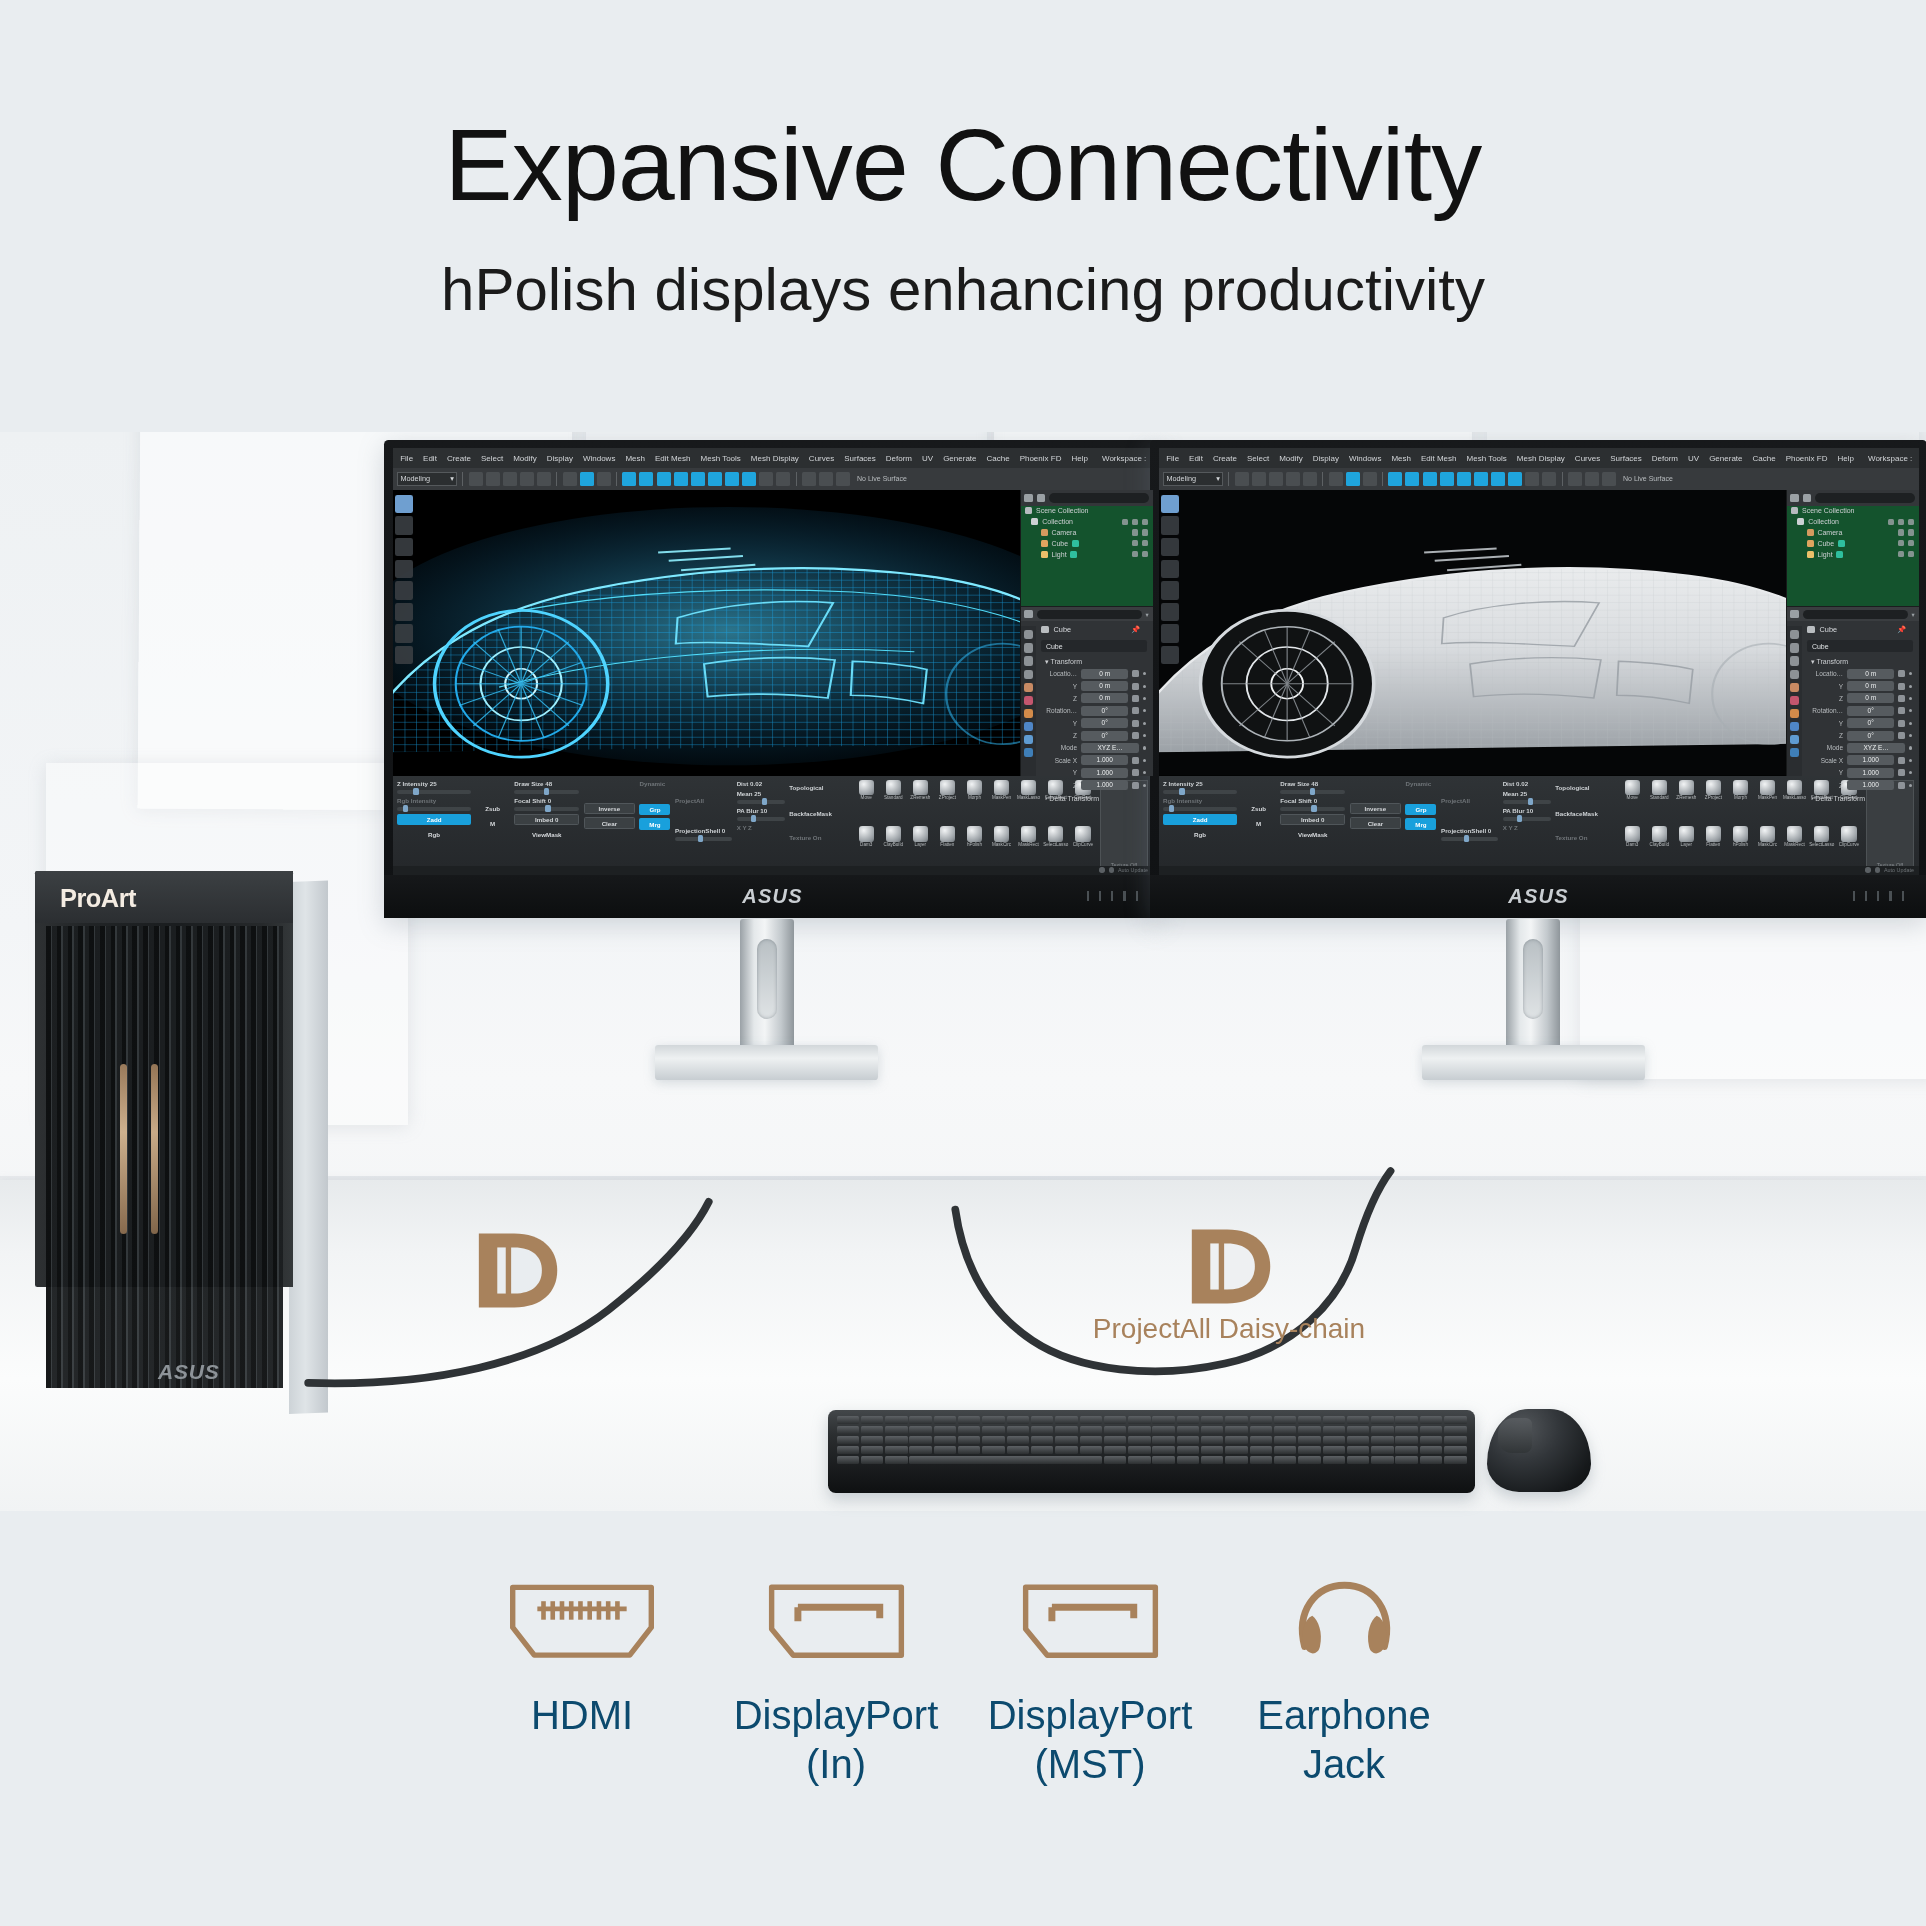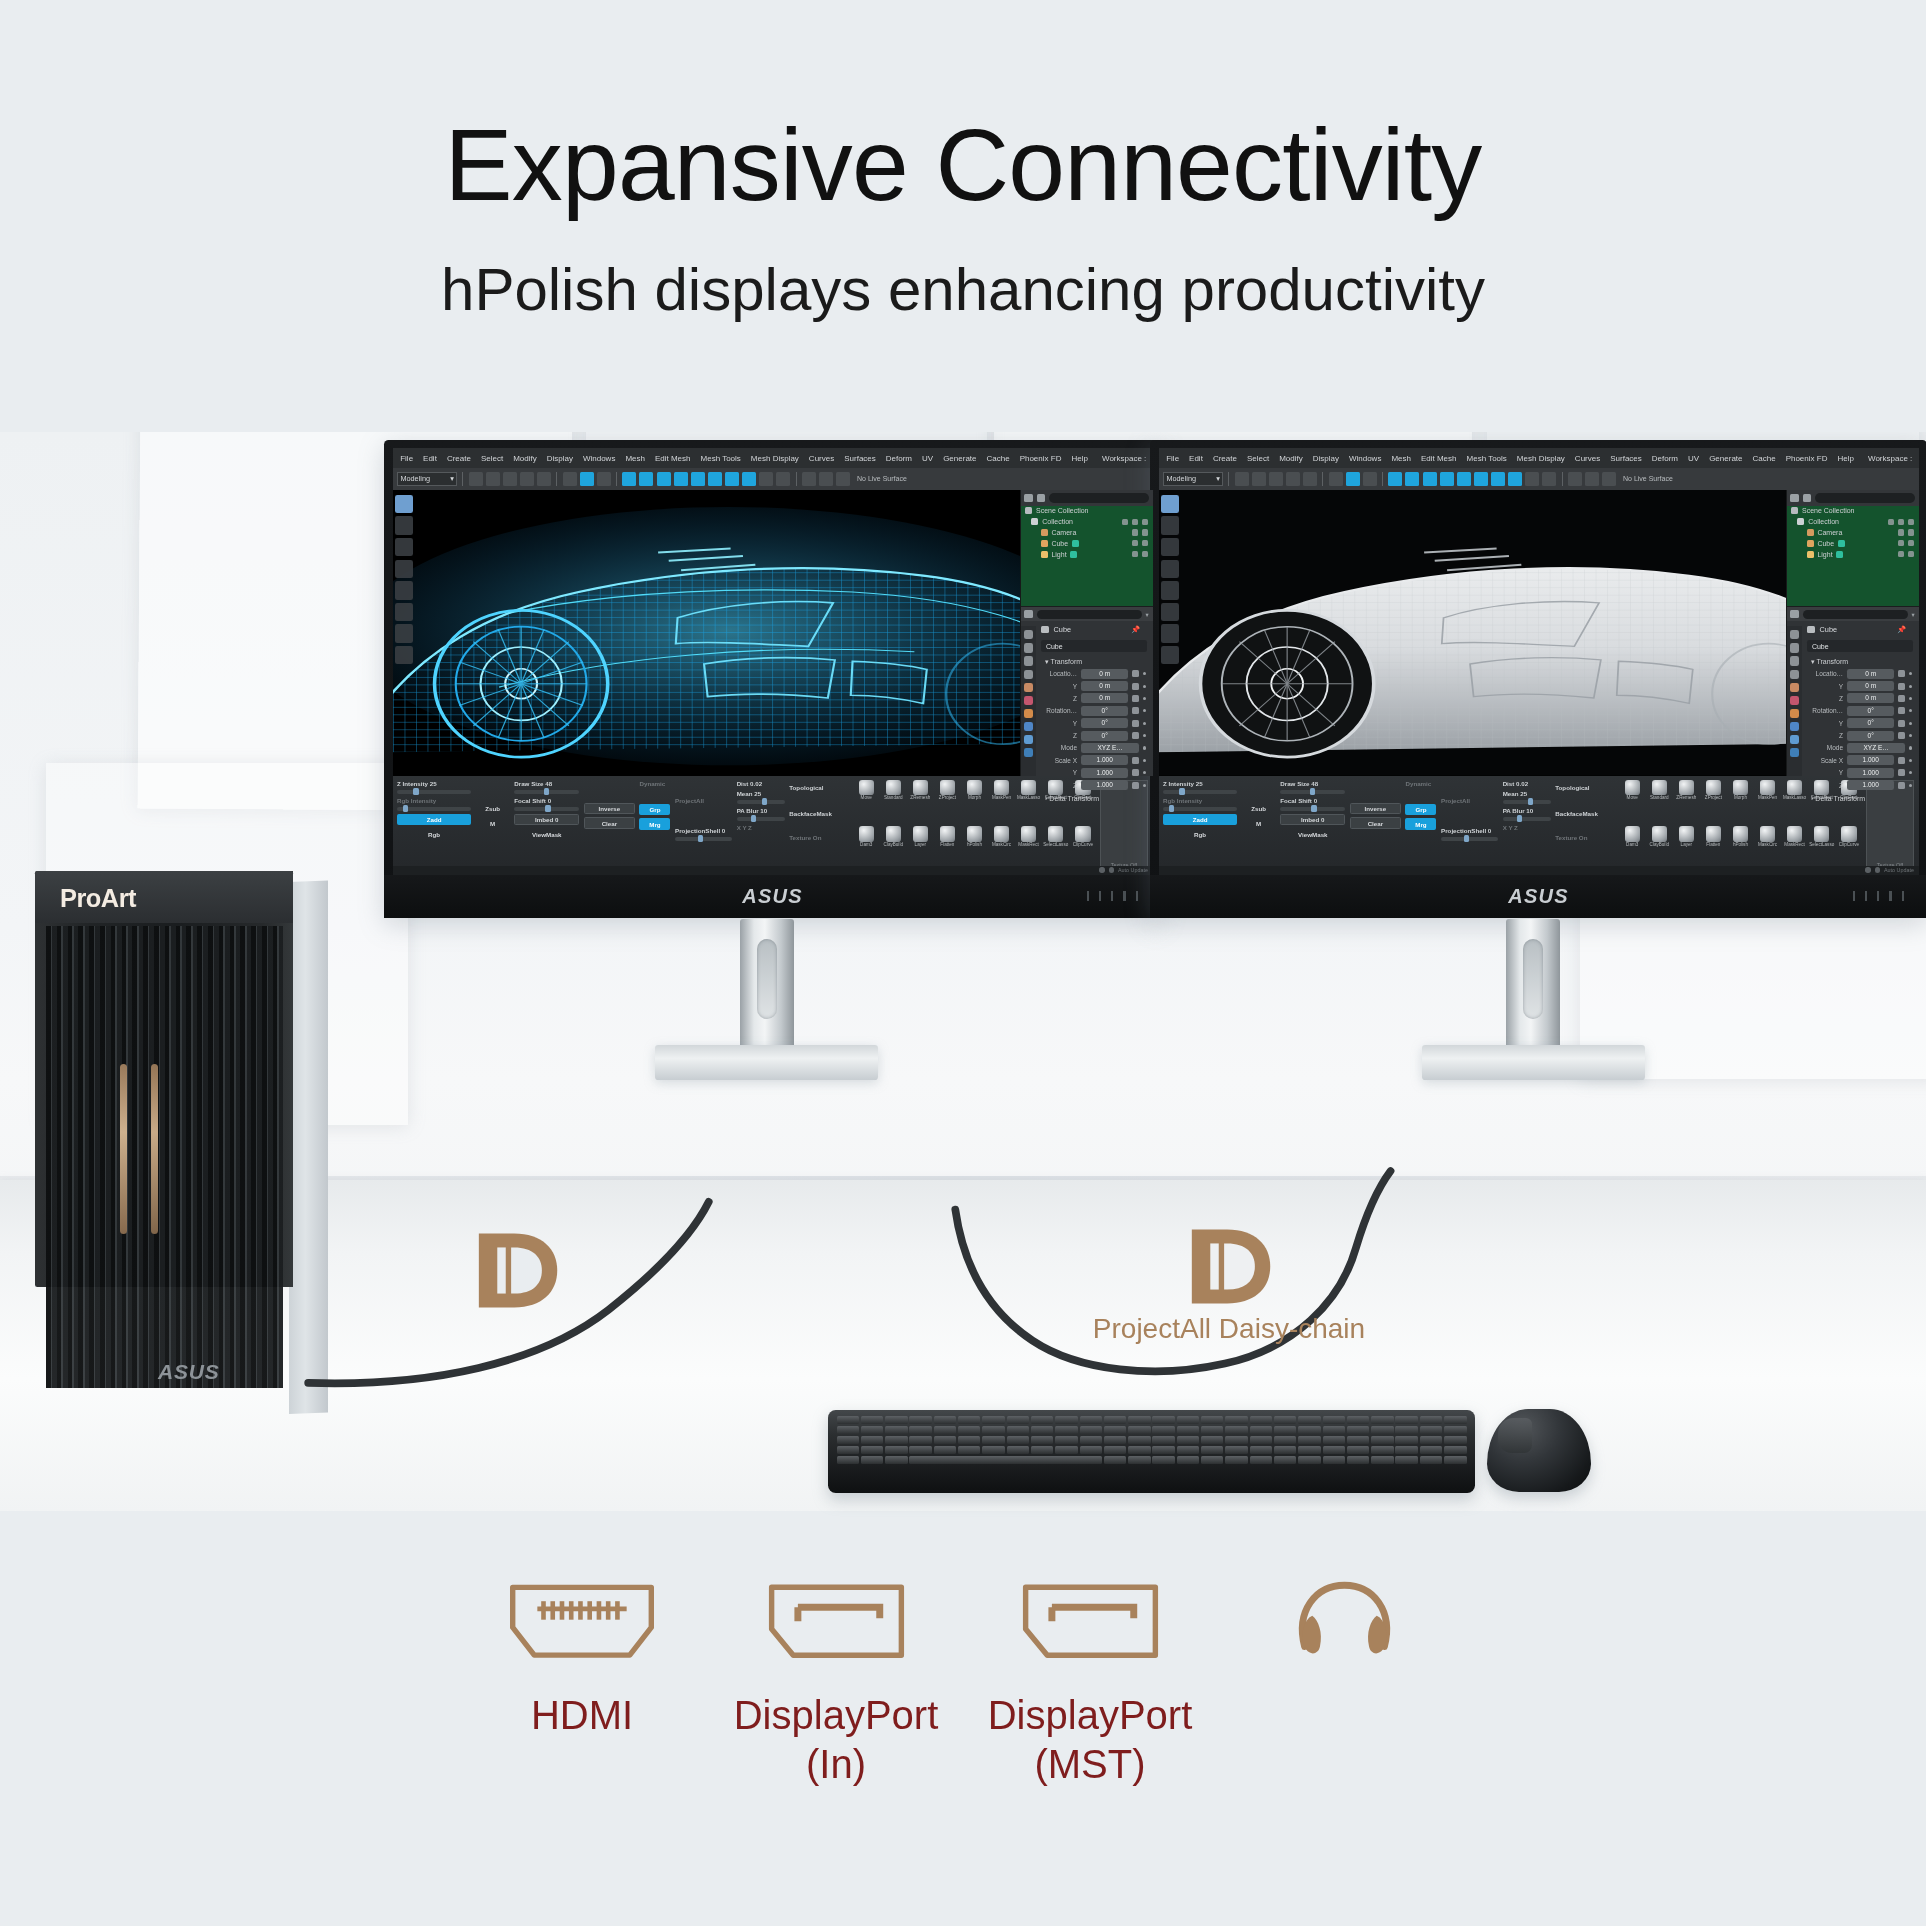--- a/index.html
+++ b/index.html
@@ -239,21 +239,21 @@
     background:radial-gradient(ellipse at 34% 22%,#52565a 0%,#32363a 38%,#16191b 78%,#0b0d0e 100%);
     box-shadow:0 6.2px 14px rgba(140,152,162,.4); }
   .mouse-btn { position:absolute; left:10.8px; top:9.2px; width:34px; height:35px;
     border-radius:15.4px 6.2px 7.7px 14px; background:linear-gradient(180deg,#5a5e62,#303436); opacity:.85; }
 
   
   .ports { position:absolute; left:0; top:1564px; width:1926px;
            display:flex; justify-content:center; align-items:flex-start; gap:0; }
   .port { width:254px; text-align:center; }
   .port-ico { height:116px; display:flex; align-items:center; justify-content:center; }
-  .port-label { color:#7f1d1d; font-size:40px; line-height:1.22; margin-top:10.8px; }
+  .port-label { color:#0c4a6e; font-size:40px; line-height:1.22; margin-top:10.8px; }
 </style>
 </head>
 <body>
 
 <div class="header">
   <h1 class="title">Expansive Connectivity</h1>
   <div class="subtitle">
     <div>hPolish displays enhancing productivity</div>
   </div>
 </div>
@@ -1376,16 +1376,18 @@
 
 
   <div class="port">
     <div class="port-ico">
       <svg width="123" height="92" viewBox="0 0 160 120">
         <path d="M28 92 C16 46 42 12 80 12 C118 12 144 46 132 92" fill="none" stroke="#a8825c" stroke-width="9" stroke-linecap="round"></path>
         <path d="M34 54 C24 64 22 84 30 96 C36 104 46 102 48 92 C52 74 46 58 38 52 Z" fill="#a8825c"></path>
         <path d="M126 54 C136 64 138 84 130 96 C124 104 114 102 112 92 C108 74 114 58 122 52 Z" fill="#a8825c"></path>
       </svg>
     </div>
+    <div class="port-label" style="white-space:pre-line;">Earphone
+Jack</div>
   </div>
 
 </div>
 
 
 </body></html>

